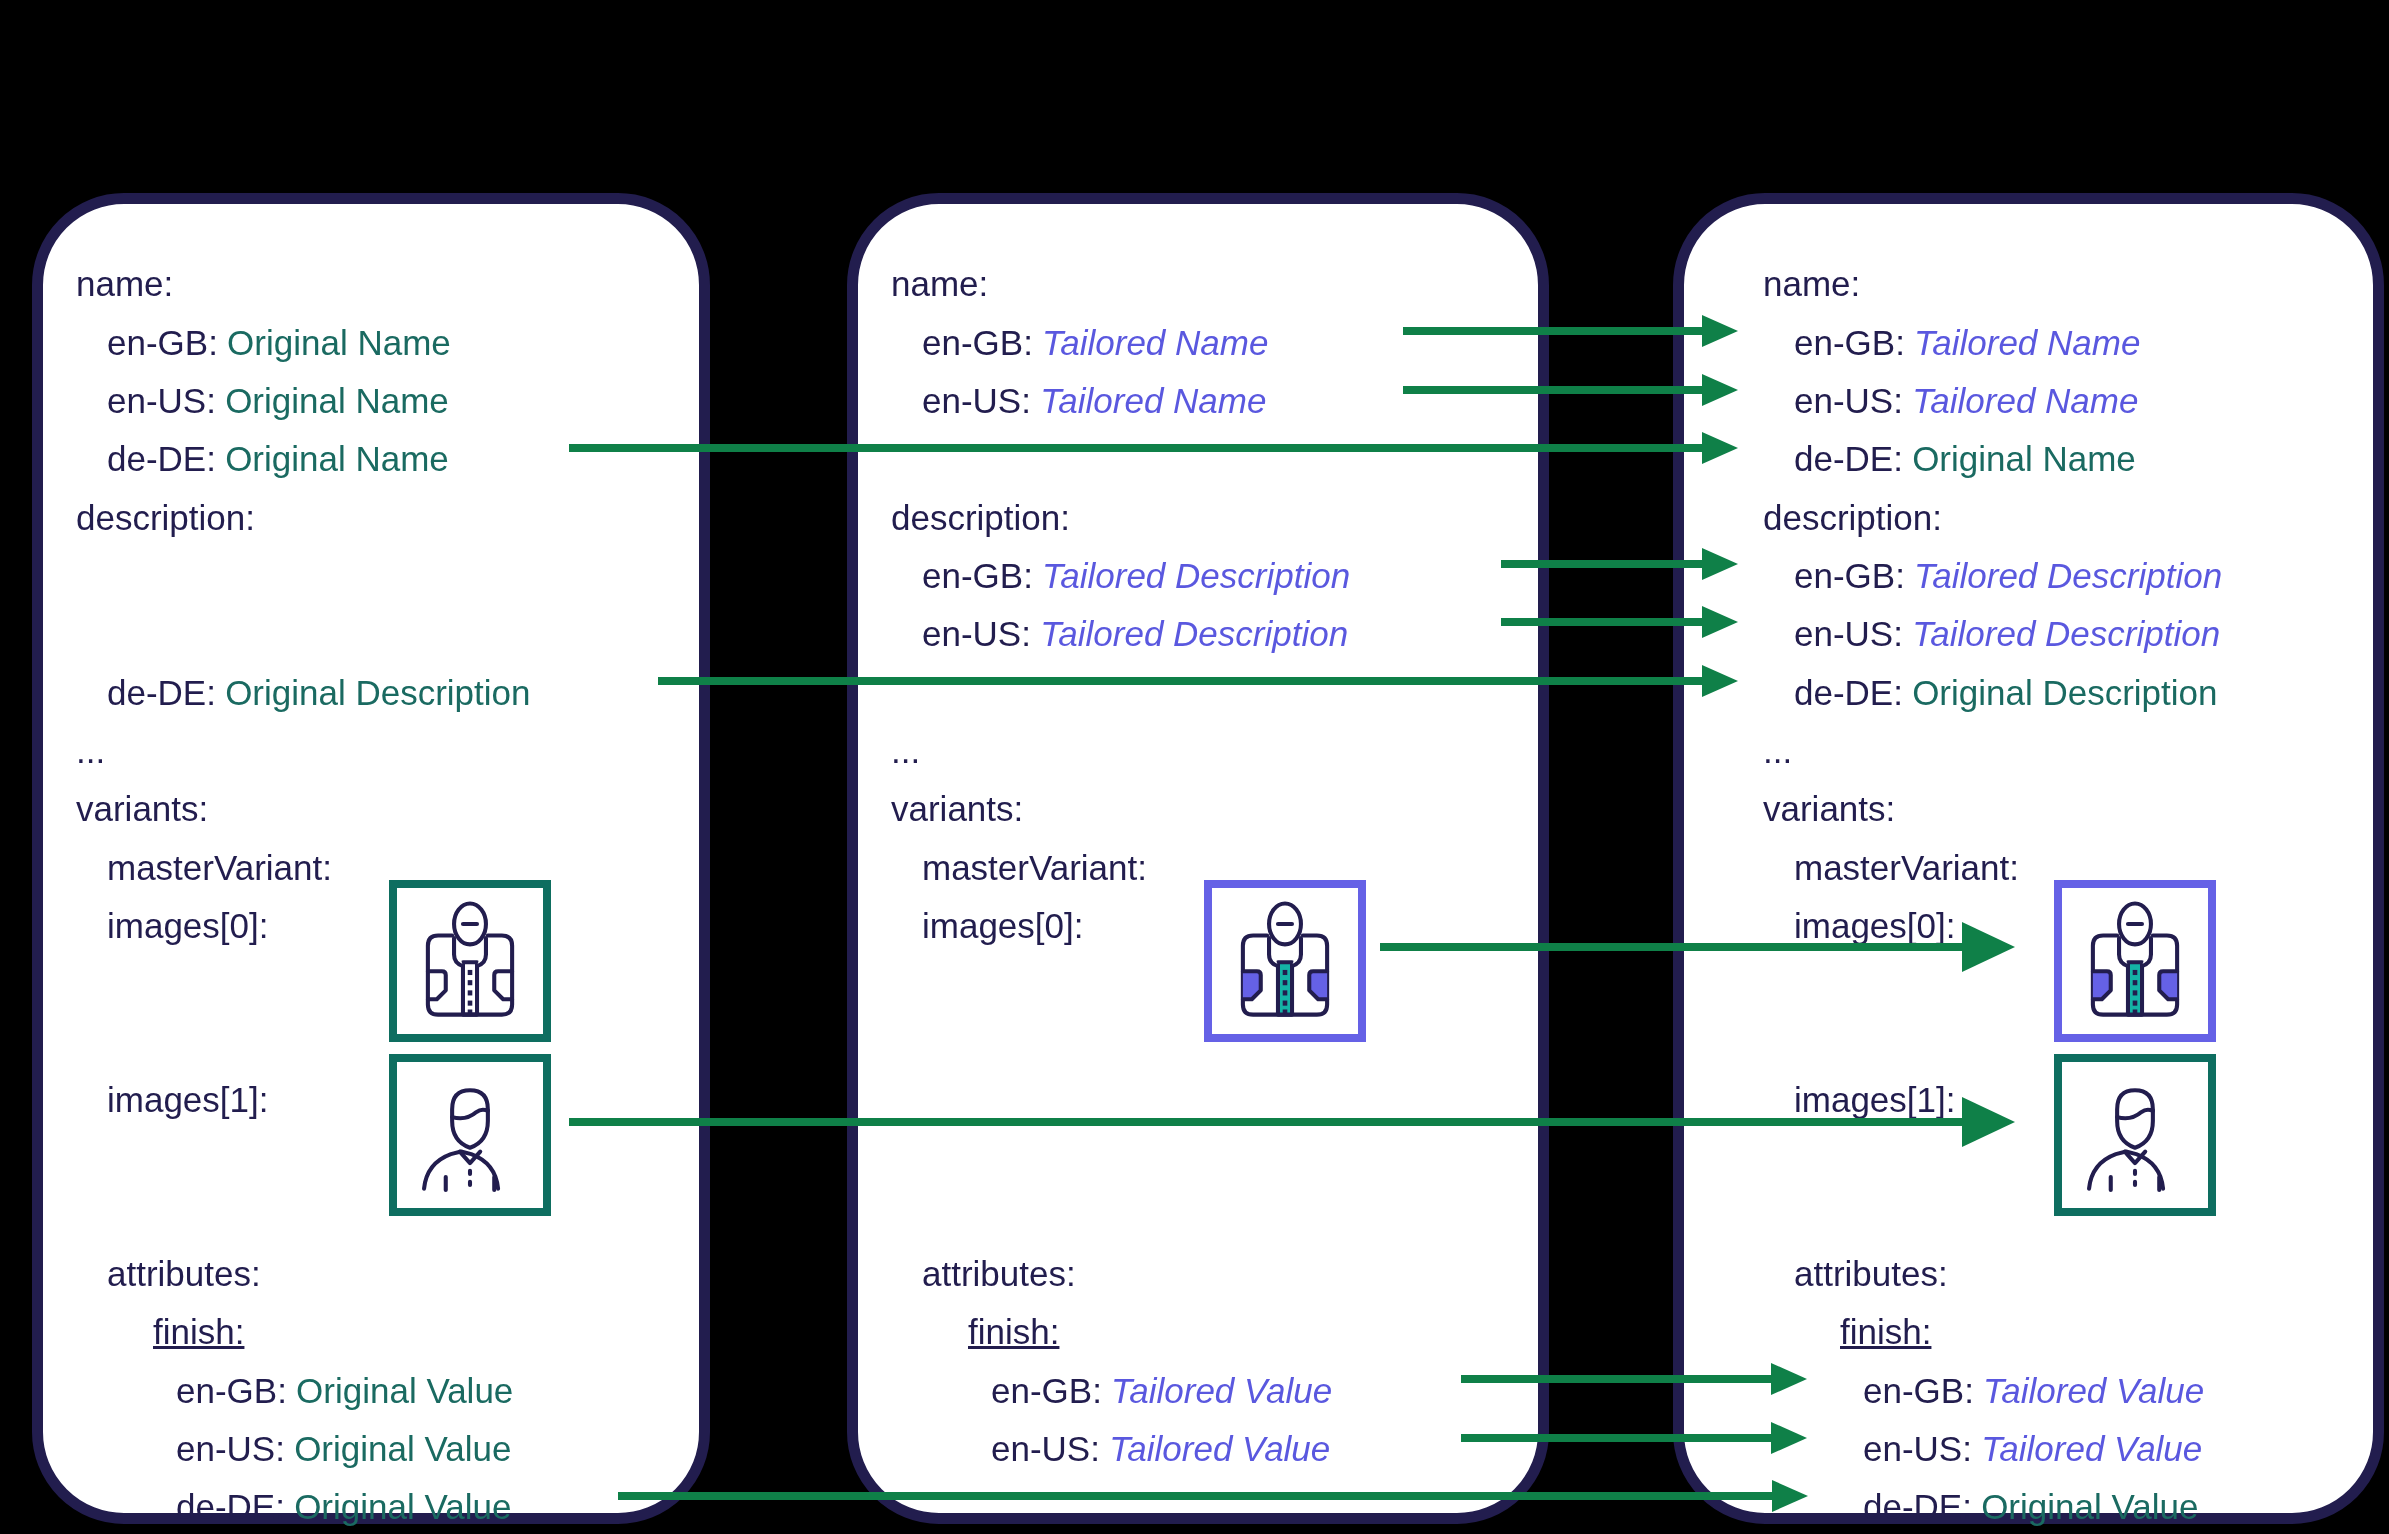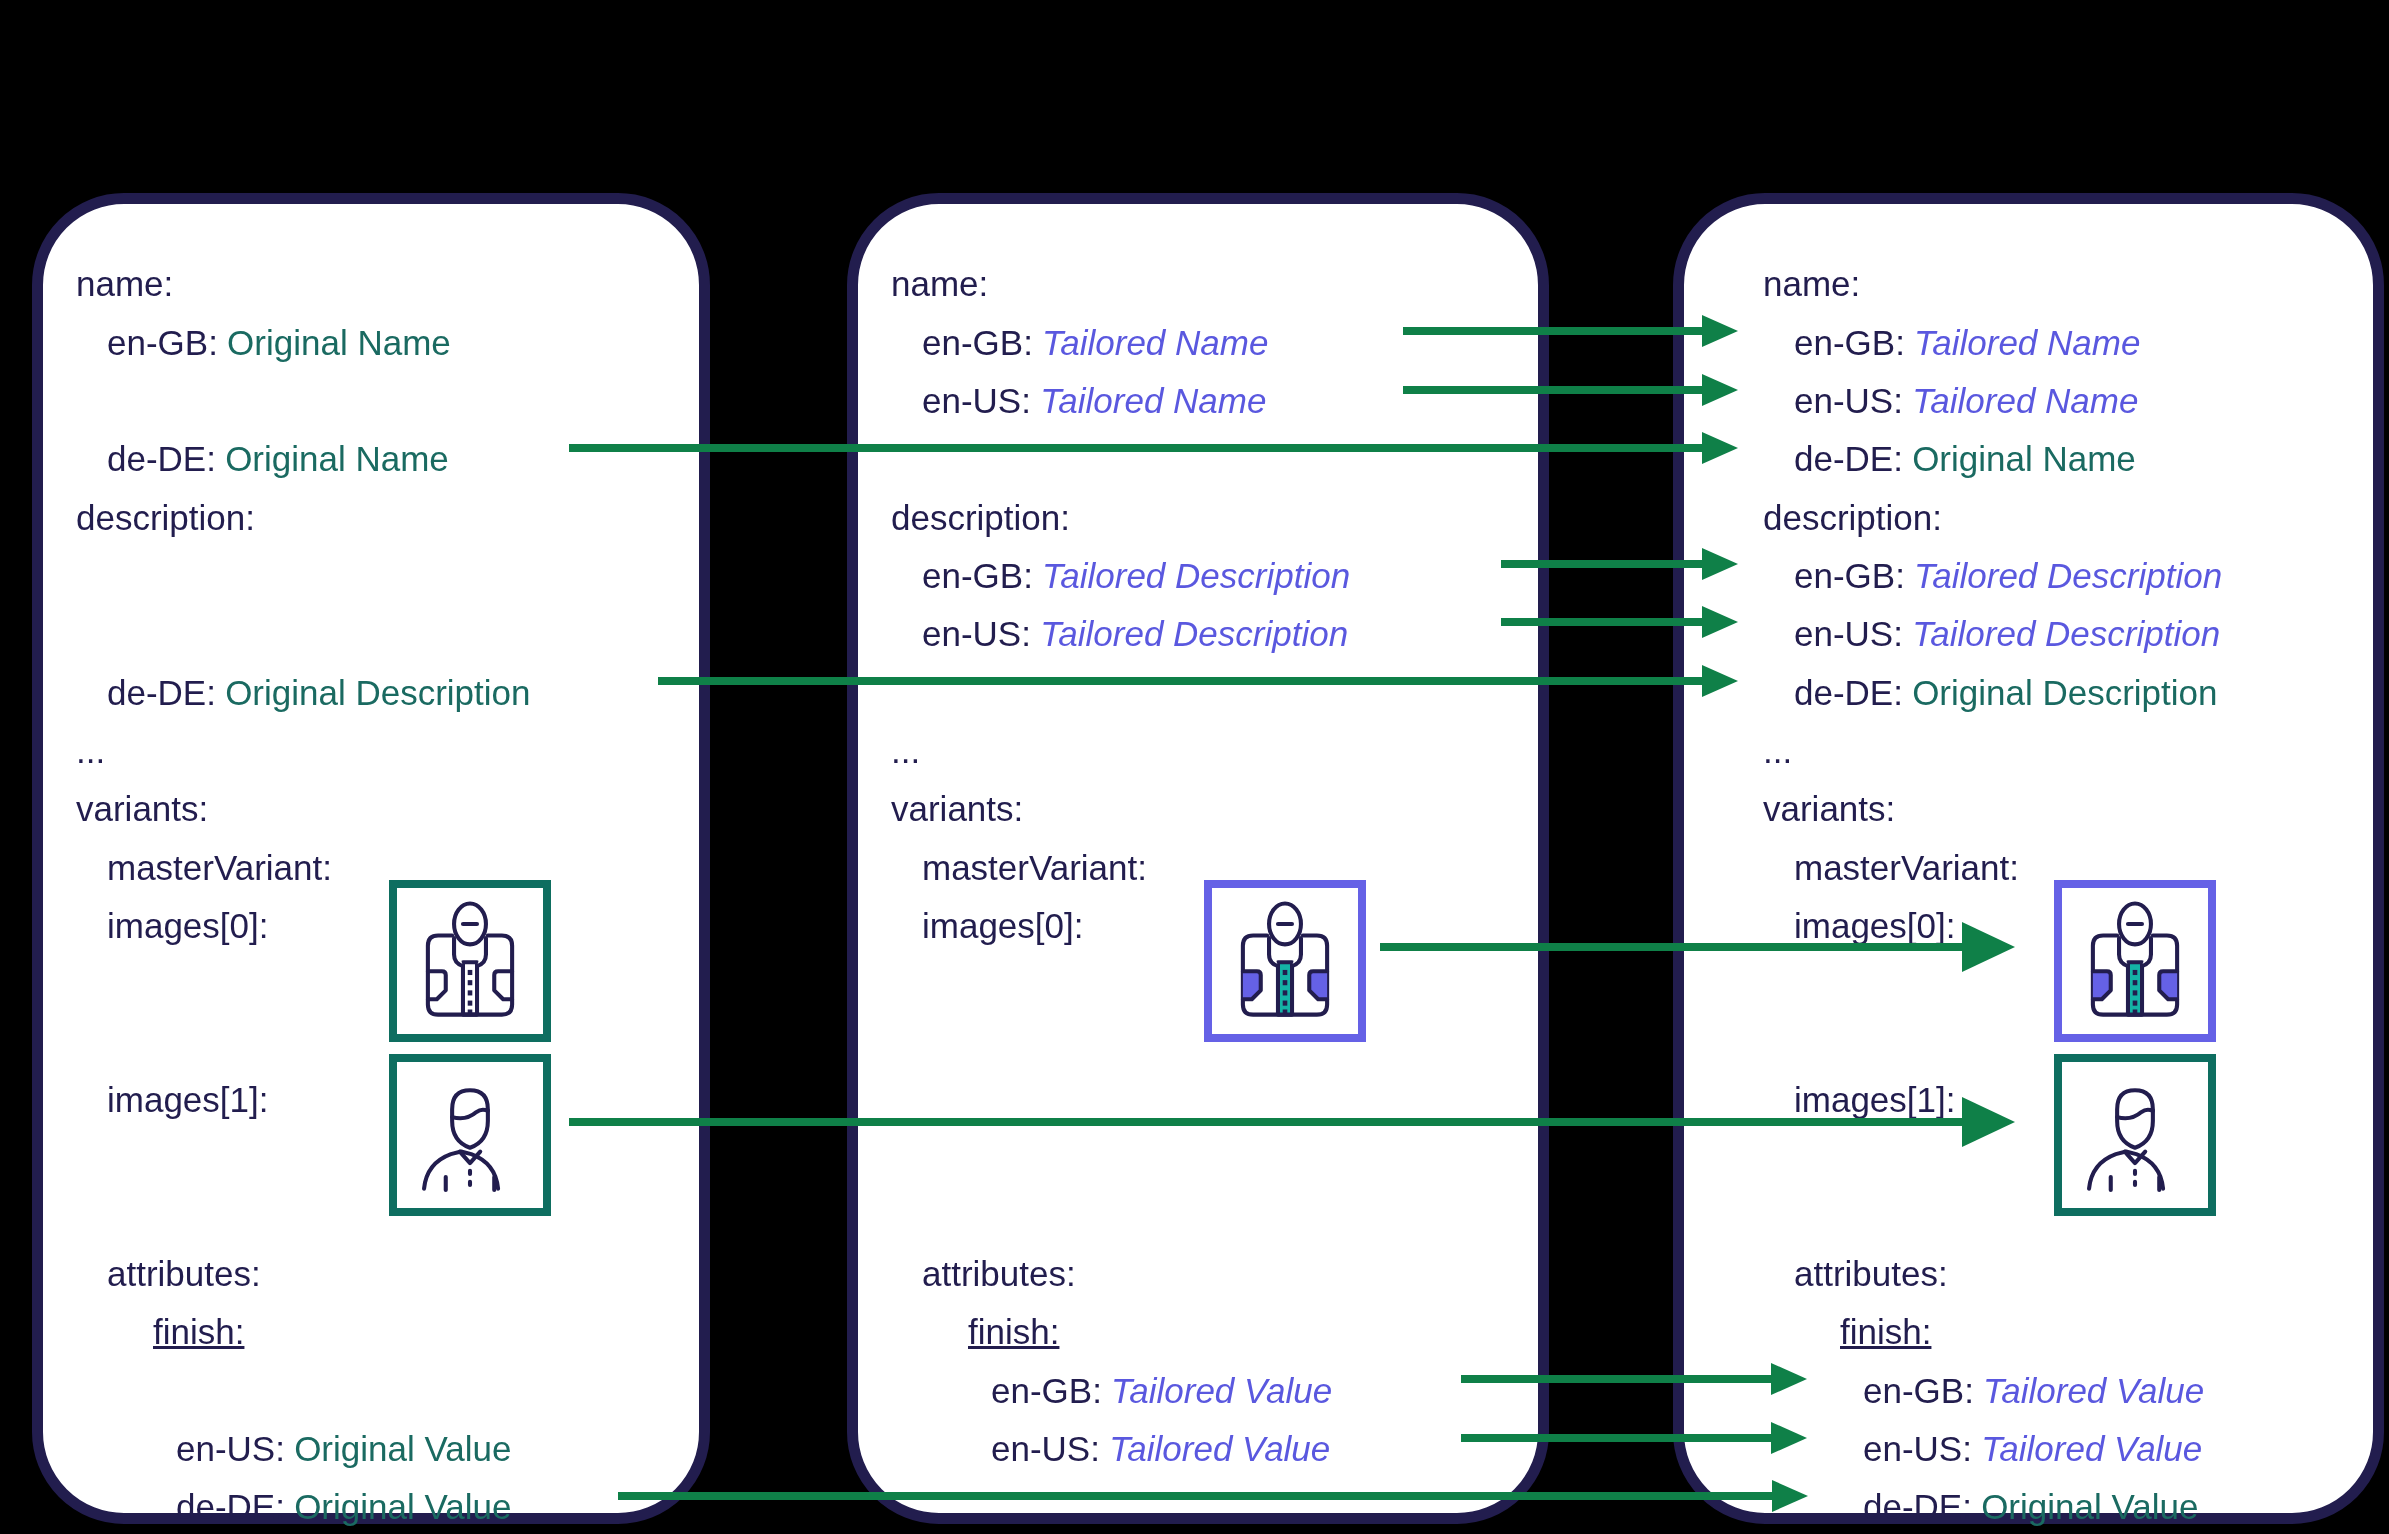--- a/index.html
+++ b/index.html
@@ -75,30 +75,32 @@
       </g>
     </symbol>
   </defs>
 </svg>
 
 <div id="canvas">
 
   <div class="card card-left">
     <div class="row i0" style="top:51px"><span class="k">name:</span></div>
     <div class="row i1" style="top:110px"><span class="k">en-GB:</span><span class="v t-original">Original Name</span></div>
+    <div class="row i1" style="top:168px"><span class="k">en-US:</span><span class="v t-original">Original Name</span></div>
     <div class="row i1" style="top:226px"><span class="k">de-DE:</span><span class="v t-original">Original Name</span></div>
     <div class="row i0" style="top:285px"><span class="k">description:</span></div>
     <div class="row i1" style="top:460px"><span class="k">de-DE:</span><span class="v t-original">Original Description</span></div>
     <div class="row i0" style="top:518px"><span class="k">...</span></div>
     <div class="row i0" style="top:576px"><span class="k">variants:</span></div>
     <div class="row i1" style="top:635px"><span class="k">masterVariant:</span></div>
     <div class="row i1" style="top:693px"><span class="k">images[0]:</span></div>
     <div class="row i1" style="top:867px"><span class="k">images[1]:</span></div>
     <div class="row i1" style="top:1041px"><span class="k">attributes:</span></div>
     <div class="row i2" style="top:1099px"><span class="k">finish:</span></div>
+    <div class="row i3" style="top:1158px"><span class="k">en-GB:</span><span class="v t-original">Original Value</span></div>
     <div class="row i3" style="top:1216px"><span class="k">en-US:</span><span class="v t-original">Original Value</span></div>
     <div class="row i3" style="top:1274px"><span class="k">de-DE:</span><span class="v t-original">Original Value</span></div>
 
     <div class="frame frame-teal" style="left:346px;top:676px">
       <svg viewBox="0 0 252 252" width="146" height="146">
           <use href="#sym-shirt"></use>
         </svg>
     </div>
     <div class="frame frame-teal" style="left:346px;top:850px">
       <svg viewBox="0 0 252 252" width="146" height="146">

